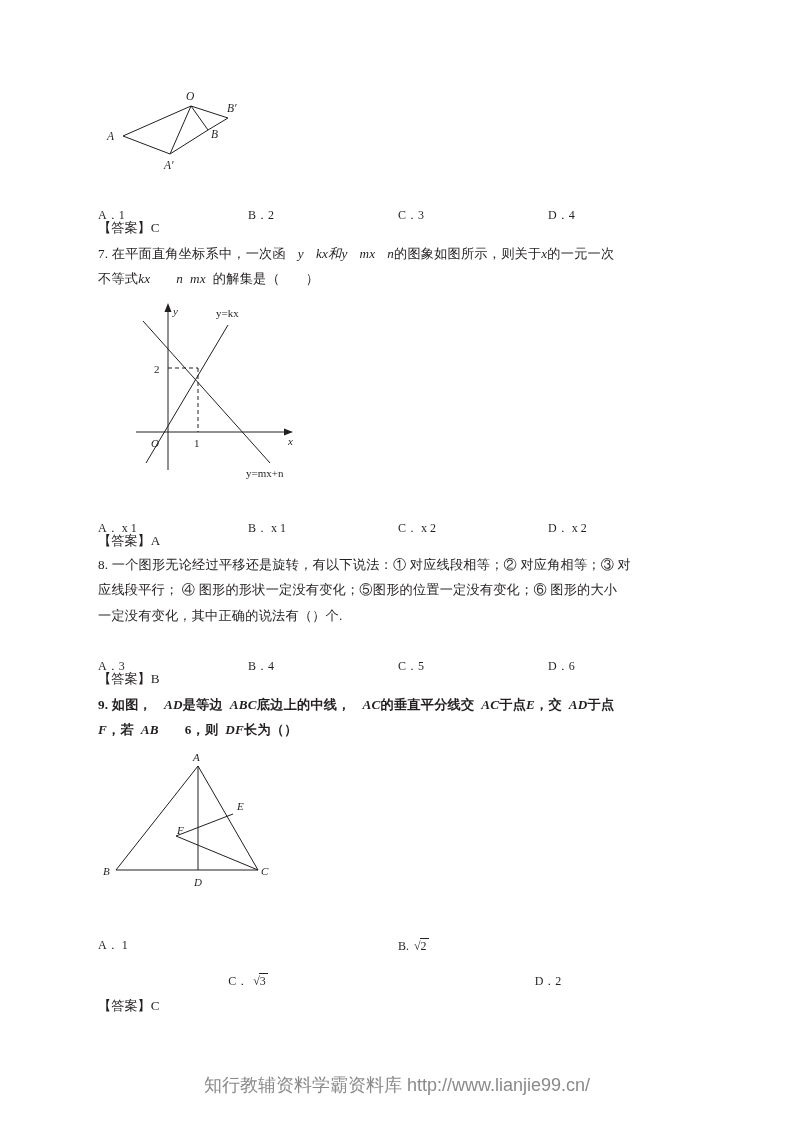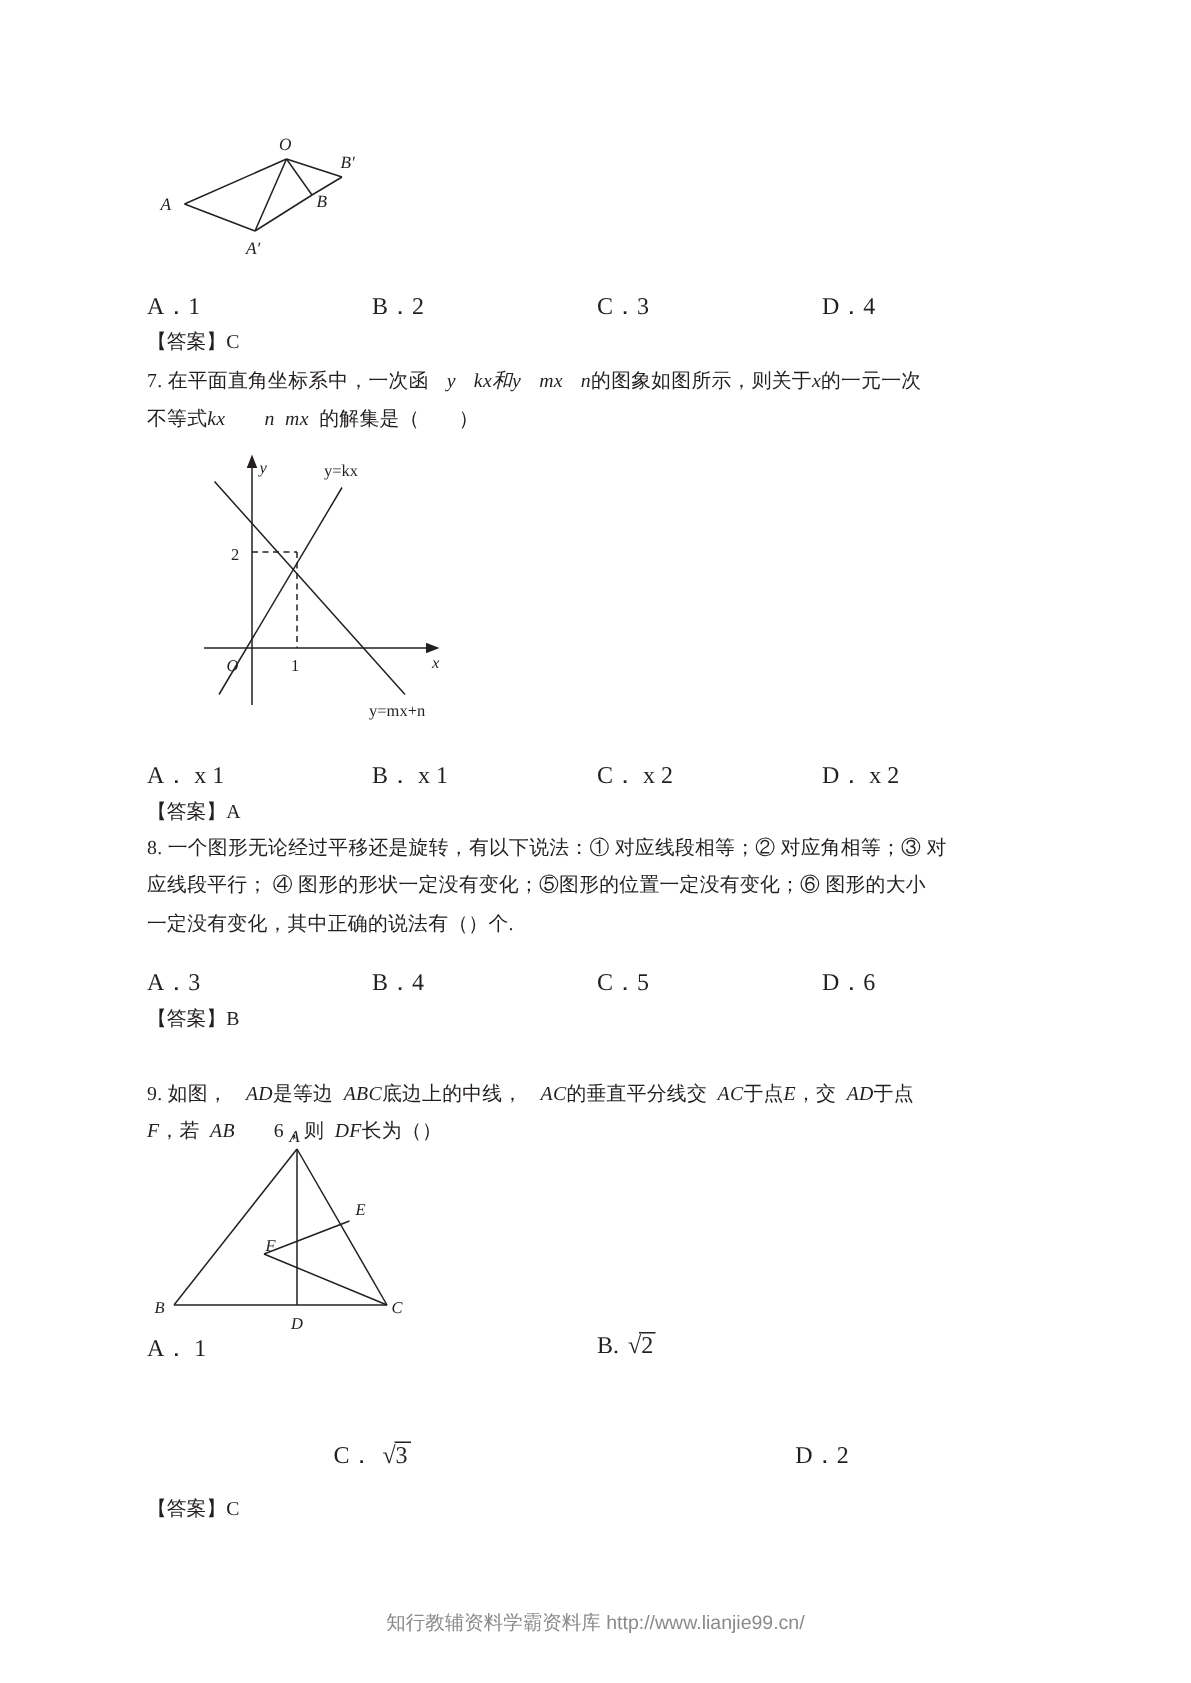--- a/index.html
+++ b/index.html
@@ -30,39 +30,39 @@
   .ital {
     font-style: italic;
   }
   .answer {
     font-size: 13.2px;
     line-height: 1.9;
     margin-top: 4px;
   }
   .options {
     display: flex;
-    font-size: 16px;
-    margin-top: 5px;
+    font-size: 12px;
+    margin-top: 18px;
   }
   .options > div {
     width: 25%;
   }
   .options.two > div {
     width: 50%;
   }
   .fig {
     position: relative;
   }
   .watermark {
     position: absolute;
     left: 0;
     width: 794px;
     text-align: center;
     top: 1073px;
-    font-size: 13px;
+    font-size: 18px;
     color: #8a8a8a;
     font-family: "Liberation Sans", sans-serif;
   }
   .sqrt-wrap {
     display: inline-block;
     position: relative;
     font-style: italic;
     padding-left: 2px;
   }
   .sqrt-wrap .rad {
@@ -158,21 +158,21 @@
   </div>
 
   <div class="options" style="position:absolute;left:98px;top:640px;width:600px;">
     <div>A．3</div>
     <div>B．4</div>
     <div>C．5</div>
     <div>D．6</div>
   </div>
   <div class="answer" style="position:absolute;left:98px;top:662px;">【答案】B</div>
 
-  <div class="q-text" style="position:absolute;left:98px;top:716px;width:600px;">
+  <div class="q-text" style="position:absolute;left:98px;top:692px;width:600px;font-weight:bold;">
     <span>9. 如图，</span><span class="gap-s"></span><span class="ital">AD</span><span>是等边</span><span class="gap-xs"></span><span class="ital">ABC</span><span>底边上的中线，</span><span class="gap-s"></span><span class="ital">AC</span><span>的垂直平分线交</span><span class="gap-xs"></span><span class="ital">AC</span><span>于点</span><span class="ital">E</span><span>，交</span><span class="gap-xs"></span><span class="ital">AD</span><span>于点</span><br>
     <span class="ital">F</span><span>，若</span><span class="gap-xs"></span><span class="ital">AB</span><span class="gap"></span><span>6</span><span>，则</span><span class="gap-xs"></span><span class="ital">DF</span><span>长为（）</span>
   </div>
 
   <div class="fig" style="position:absolute;left:98px;top:748px;width:300px;height:150px;">
     <svg width="300" height="150" viewBox="0 0 300 150">
       <g stroke="#231f20" stroke-width="1" fill="none">
 
         <line x1="100" y1="18" x2="18" y2="122"></line>
         <line x1="100" y1="18" x2="160" y2="122"></line>
@@ -186,21 +186,21 @@
       </g>
       <text x="95" y="13" font-size="11" font-family="Liberation Serif, serif" font-style="italic" fill="#231f20">A</text>
       <text x="139" y="62" font-size="11" font-family="Liberation Serif, serif" font-style="italic" fill="#231f20">E</text>
       <text x="79" y="86" font-size="11" font-family="Liberation Serif, serif" font-style="italic" fill="#231f20">F</text>
       <text x="5" y="127" font-size="11" font-family="Liberation Serif, serif" font-style="italic" fill="#231f20">B</text>
       <text x="96" y="138" font-size="11" font-family="Liberation Serif, serif" font-style="italic" fill="#231f20">D</text>
       <text x="163" y="127" font-size="11" font-family="Liberation Serif, serif" font-style="italic" fill="#231f20">C</text>
     </svg>
   </div>
 
-  <div class="options two" style="position:absolute;left:98px;top:884px;width:600px;">
+  <div class="options two" style="position:absolute;left:98px;top:919px;width:600px;align-items:flex-end;">
     <div>A． 1</div>
     <div>
       <span>B.</span>
       <span class="sqrt-wrap"><span class="rad">√</span><span class="radicand">2</span></span>
     </div>
   </div>
 
   <div class="options two" style="position:absolute;left:98px;top:955px;width:600px;text-align:center;">
     <div>
       <span>C．</span>

